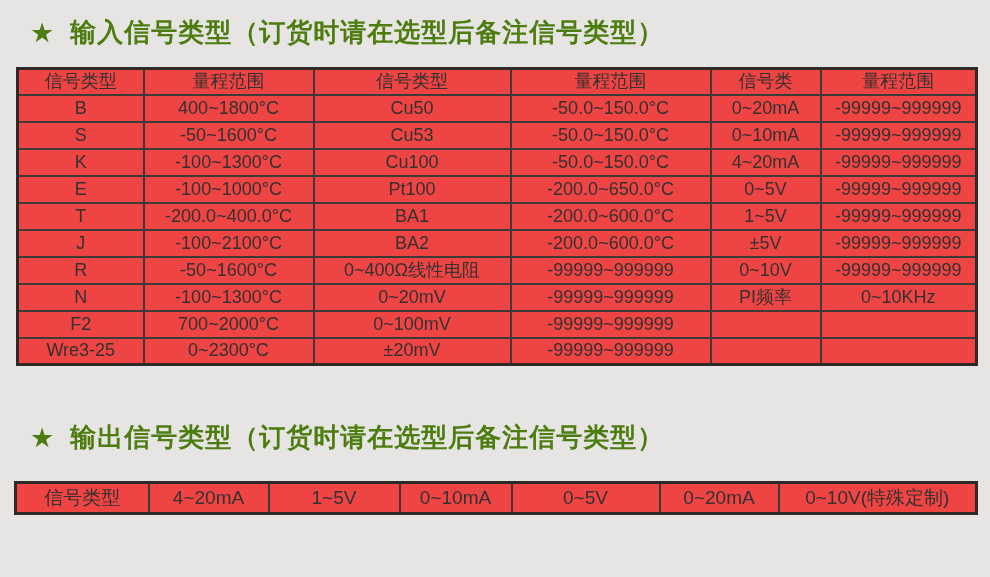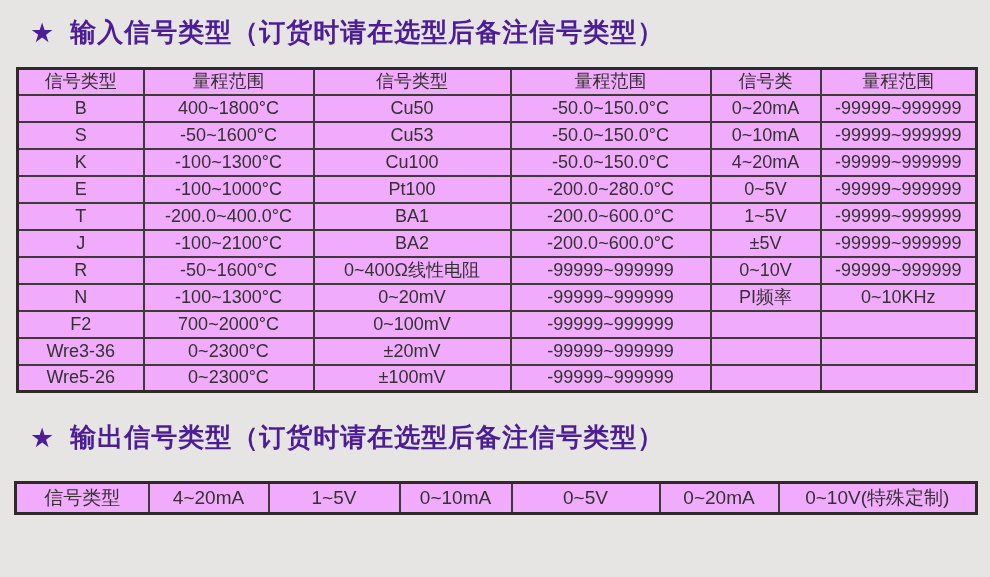--- a/index.html
+++ b/index.html
@@ -13,38 +13,38 @@
     overflow: hidden;
     background: #e7e5e4;
     font-family: "Liberation Sans", "DejaVu Sans", sans-serif;
     color: #343130;
   }
   .section-title {
     position: absolute;
     left: 30px;
     font-size: 26px;
     font-weight: 600;
-    color: #4c1d95;
+    color: #4d7c0f;
     white-space: nowrap;
     letter-spacing: 1px;
   }
   .section-title .star {
     display: inline-block;
     margin-right: 15px;
     font-size: 27px;
     transform: translateY(1px);
   }
   #title-input  { top: 15px; }
   #title-output { top: 420px; text-align: center; }
 
   table.sig-table {
     position: absolute;
     border-collapse: collapse;
     table-layout: fixed;
-    background: #f0abfc;
+    background: #ef4444;
     border: 3px solid #2f2a28;
   }
   table.sig-table th,
   table.sig-table td {
     border: 2px solid #3e3a38;
     text-align: center;
     vertical-align: middle;
     padding: 0 2px;
     font-weight: normal;
     line-height: 1.05;
@@ -116,21 +116,21 @@
         <td>-100~1300°C</td>
         <td>Cu100</td>
         <td>-50.0~150.0°C</td>
         <td>4~20mA</td>
         <td>-99999~999999</td>
       </tr>
       <tr>
         <td>E</td>
         <td>-100~1000°C</td>
         <td>Pt100</td>
-        <td>-200.0~280.0°C</td>
+        <td>-200.0~650.0°C</td>
         <td>0~5V</td>
         <td>-99999~999999</td>
       </tr>
       <tr>
         <td>T</td>
         <td>-200.0~400.0°C</td>
         <td>BA1</td>
         <td>-200.0~600.0°C</td>
         <td>1~5V</td>
         <td>-99999~999999</td>
@@ -161,31 +161,23 @@
       </tr>
       <tr>
         <td>F2</td>
         <td>700~2000°C</td>
         <td>0~100mV</td>
         <td>-99999~999999</td>
         <td></td>
         <td></td>
       </tr>
       <tr>
-        <td>Wre3-36</td>
+        <td>Wre3-25</td>
         <td>0~2300°C</td>
         <td>±20mV</td>
-        <td>-99999~999999</td>
-        <td></td>
-        <td></td>
-      </tr>
-      <tr>
-        <td>Wre5-26</td>
-        <td>0~2300°C</td>
-        <td>±100mV</td>
         <td>-99999~999999</td>
         <td></td>
         <td></td>
       </tr>
     </tbody>
   </table>
 
 <div class="section-title" id="title-output">
   <span class="star">★</span><span>输出信号类型（订货时请在选型后备注信号类型）</span>
 </div>

